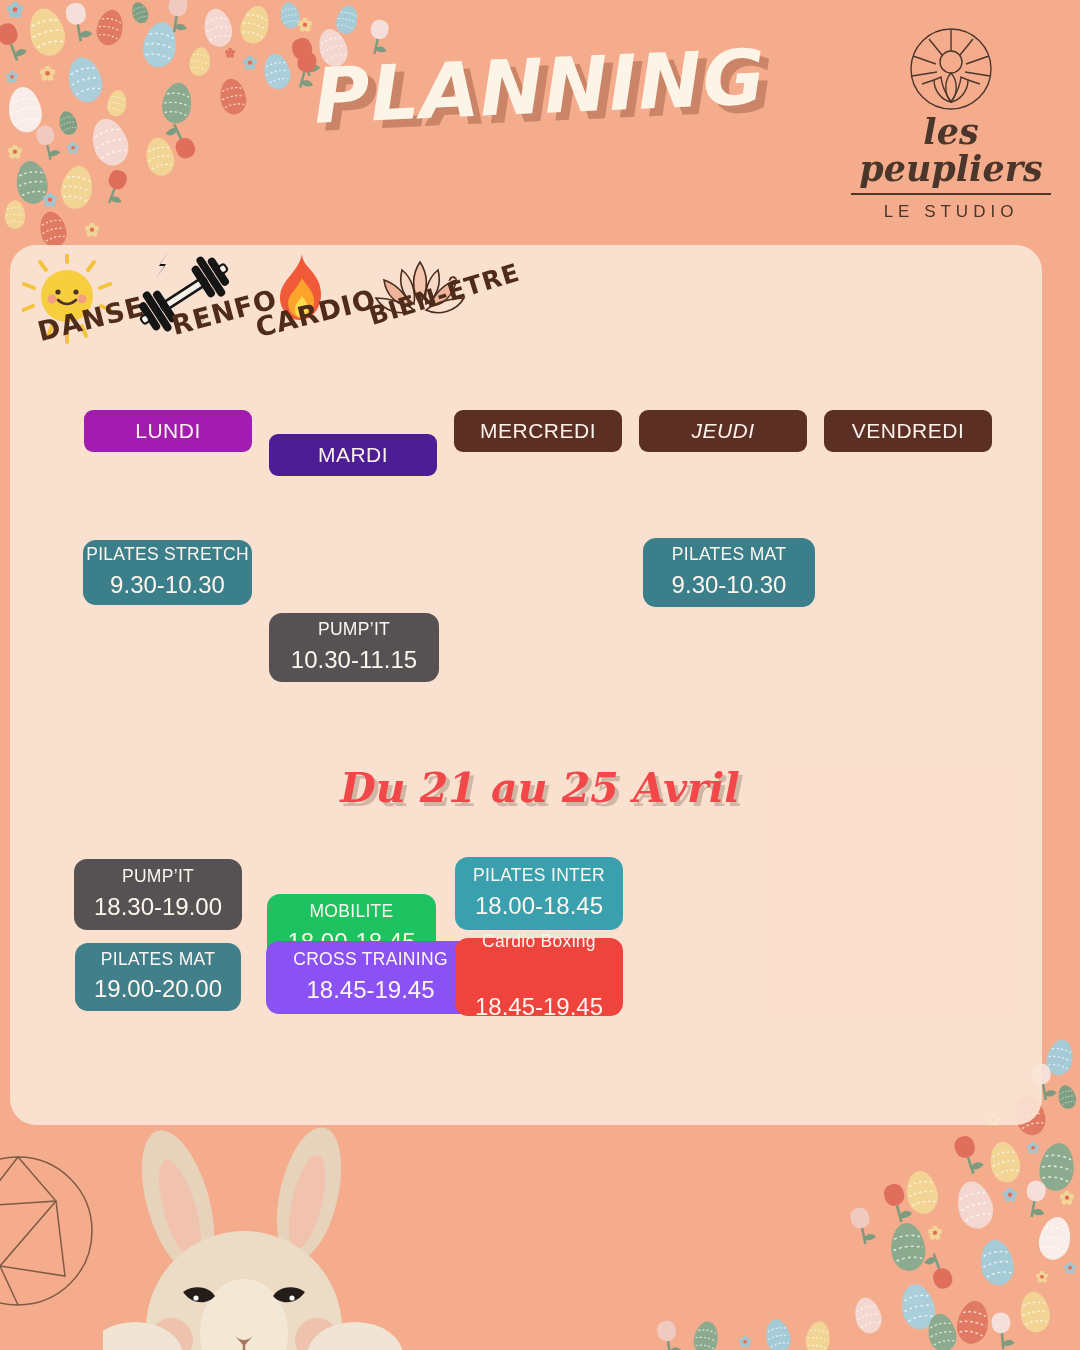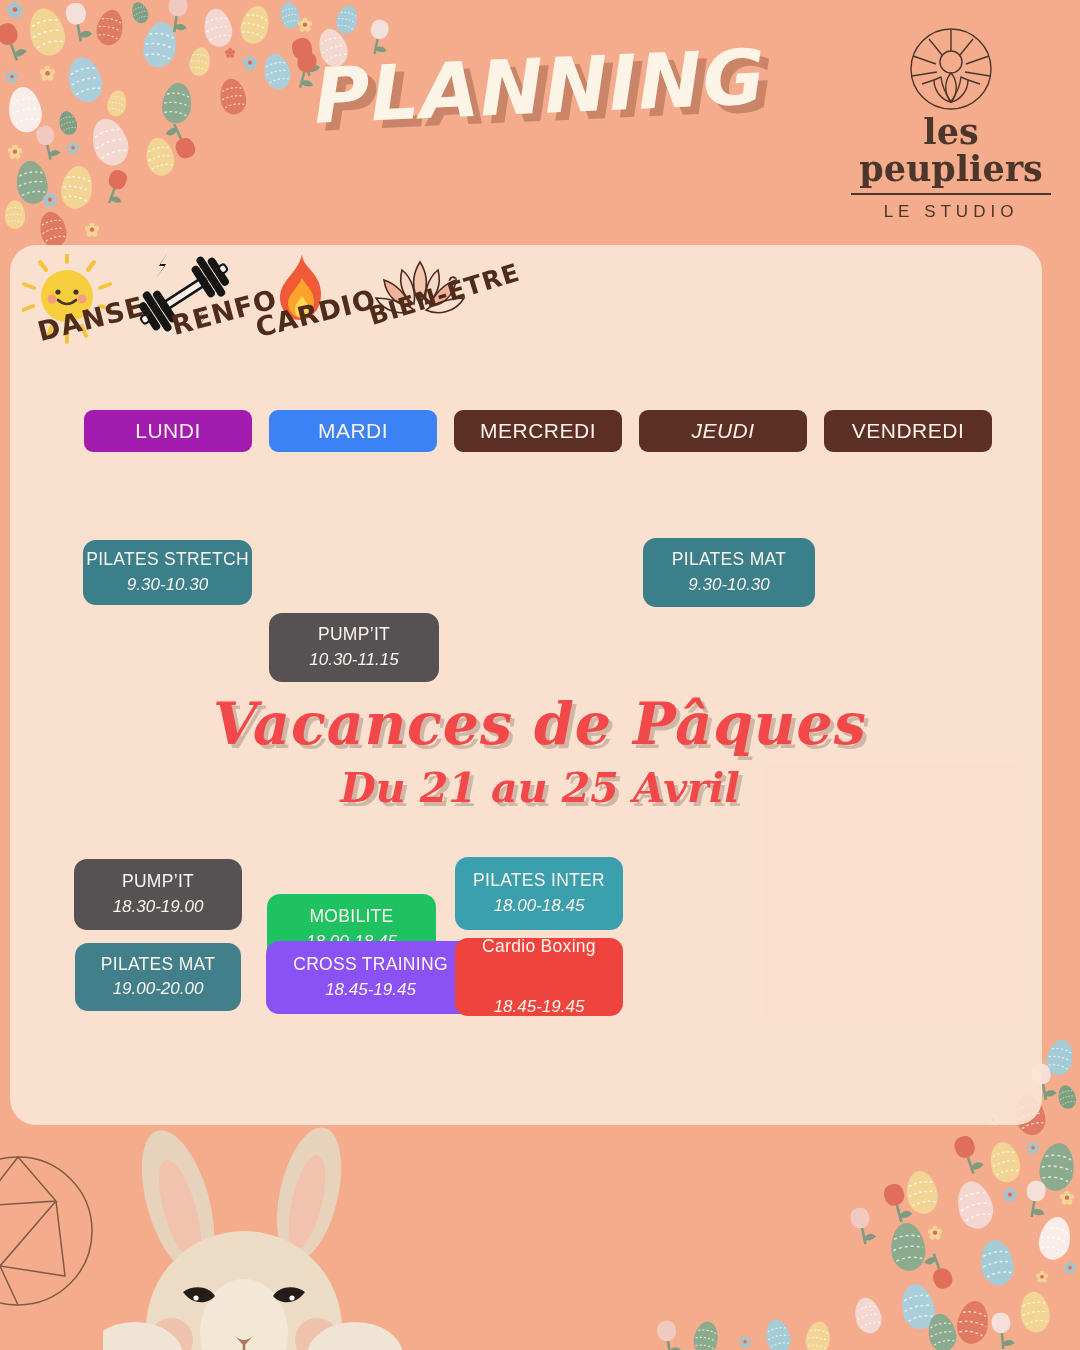--- a/index.html
+++ b/index.html
@@ -19,21 +19,21 @@
     position:absolute; left:0; top:42px; width:1080px; text-align:center;
     font-family:"DejaVu Sans", sans-serif; font-style:italic; font-weight:bold;
     font-size:76px; letter-spacing:1px; color:#fdf4e8;
     text-shadow:8px 8px 0 rgba(150,84,58,.45);
     transform:rotate(-2.5deg);
   }
   
   .logo{position:absolute; left:845px; top:26px; width:212px; text-align:center; color:#4a362a;}
   .logo .emblem{display:block; margin:0 auto;}
   .logo .brand{
-    font-family:"DejaVu Serif", serif; font-weight:bold;
+    font-family:"DejaVu Serif", serif; font-style:italic; font-weight:bold;
     font-size:35px; line-height:1.05; margin-top:2px;
   }
   .logo .rule{border:none; border-top:2px solid #4a362a; margin:5px 6px 7px;}
   .logo .sub{font-size:17px; letter-spacing:5px; font-weight:normal;}
   
   .legend-icon{position:absolute;}
   .legend-label{
     position:absolute; font-family:"DejaVu Sans", sans-serif; font-weight:bold;
     font-size:27px; color:#4f2b1a; letter-spacing:1px; white-space:nowrap;
     transform-origin:left bottom;
@@ -49,21 +49,21 @@
     display:flex; align-items:center; justify-content:center;
   }
   .d0{left:84px;} .d1{left:269px;} .d2{left:454px;} .d3{left:639px;font-style:italic;} .d4{left:824px;}
   
   .card{
     position:absolute; border-radius:13px; color:#fdf6ef; text-align:center;
     display:flex; flex-direction:column; align-items:center; justify-content:center;
     line-height:1.45;
   }
   .card .nm{font-size:17.5px; letter-spacing:.3px;}
-  .card .tm{font-size:17px;font-style:italic;}
+  .card .tm{font-size:24px;}
   .c0{left:83px;  top:540px; width:169px; height:65px;}
   .c1{left:643px; top:538px; width:172px; height:69px;}
   .c2{left:269px; top:613px; width:170px; height:69px;}
   .c3{left:74px;  top:859px; width:168px; height:71px;}
   .c4{left:267px; top:858px; width:169px; height:71px;}
   .c5{left:455px; top:857px; width:168px; height:73px;}
   .c6{left:75px;  top:943px; width:166px; height:68px;}
   .c7{left:266px; top:941px; width:209px; height:73px;}
   .c8{left:455px; top:938px; width:168px; height:78px;}
   
@@ -273,21 +273,21 @@
       <path d="M64 12 C54 20 50 34 52 46 C62 40 68 27 64 12 Z" fill="#f6d8c6"></path>
       <path d="M10 22 C22 26 32 36 36 48 C24 48 12 38 10 22 Z" fill="#eeb39a"></path>
       <path d="M82 22 C70 26 60 36 56 48 C68 48 80 38 82 22 Z" fill="#eeb39a"></path>
       <path d="M2 40 C14 40 30 44 40 52 C28 58 10 54 2 40 Z" fill="none"></path>
       <path d="M90 40 C78 40 62 44 52 52 C64 58 82 54 90 40 Z" fill="none"></path>
     </g>
   </svg>
   <div class="legend-label lbl-bienetre">BIEN-ÊTRE</div>
 
   <div class="day d0" style="background: #a21caf;">LUNDI</div>
-  <div class="day d1" style="background: #3b82f6;">MARDI</div>
+  <div class="day d1" style="background: #4c1d95; margin-top: 24px;">MARDI</div>
   <div class="day d2" style="background: rgb(91, 47, 35);">MERCREDI</div>
   <div class="day d3" style="background: rgb(91, 47, 35);">JEUDI</div>
   <div class="day d4" style="background: rgb(91, 47, 35);">VENDREDI</div>
 
   <div class="card c0" style="background: rgb(58, 127, 137);">
     <div class="nm">PILATES STRETCH</div>
     <div class="tm">9.30-10.30</div>
   </div>
   <div class="card c1" style="background: rgb(58, 127, 137);">
     <div class="nm">PILATES MAT</div>
@@ -315,21 +315,20 @@
   </div>
   <div class="card c7" style="background: rgb(138, 82, 245);">
     <div class="nm">CROSS TRAINING</div>
     <div class="tm">18.45-19.45</div>
   </div>
   <div class="card c8" style="background: rgb(238, 68, 61); gap: 36px;">
     <div class="nm">Cardio Boxing</div>
     <div class="tm">18.45-19.45</div>
   </div>
 
-  <div class="vac1">Vacances de Pâques</div>
   <div class="vac2">Du 21 au 25 Avril</div>
 
   <svg class="bunny" width="300" height="226" viewBox="0 0 300 226" xmlns="http://www.w3.org/2000/svg">
     <g>
       <ellipse cx="75" cy="78" rx="31" ry="74" fill="#e7d2bc" transform="rotate(-16 75 78)"></ellipse>
       <ellipse cx="77" cy="86" rx="16" ry="52" fill="#f2c0ac" opacity=".85" transform="rotate(-16 77 86)"></ellipse>
       <ellipse cx="206" cy="70" rx="29" ry="68" fill="#e7d2bc" transform="rotate(13 206 70)"></ellipse>
       <ellipse cx="204" cy="78" rx="15" ry="48" fill="#f2c0ac" opacity=".85" transform="rotate(13 204 78)"></ellipse>
       <ellipse cx="141" cy="205" rx="98" ry="98" fill="#ecdcc6"></ellipse>
       <ellipse cx="141" cy="210" rx="44" ry="55" fill="#f6ecdd" opacity=".7"></ellipse>

